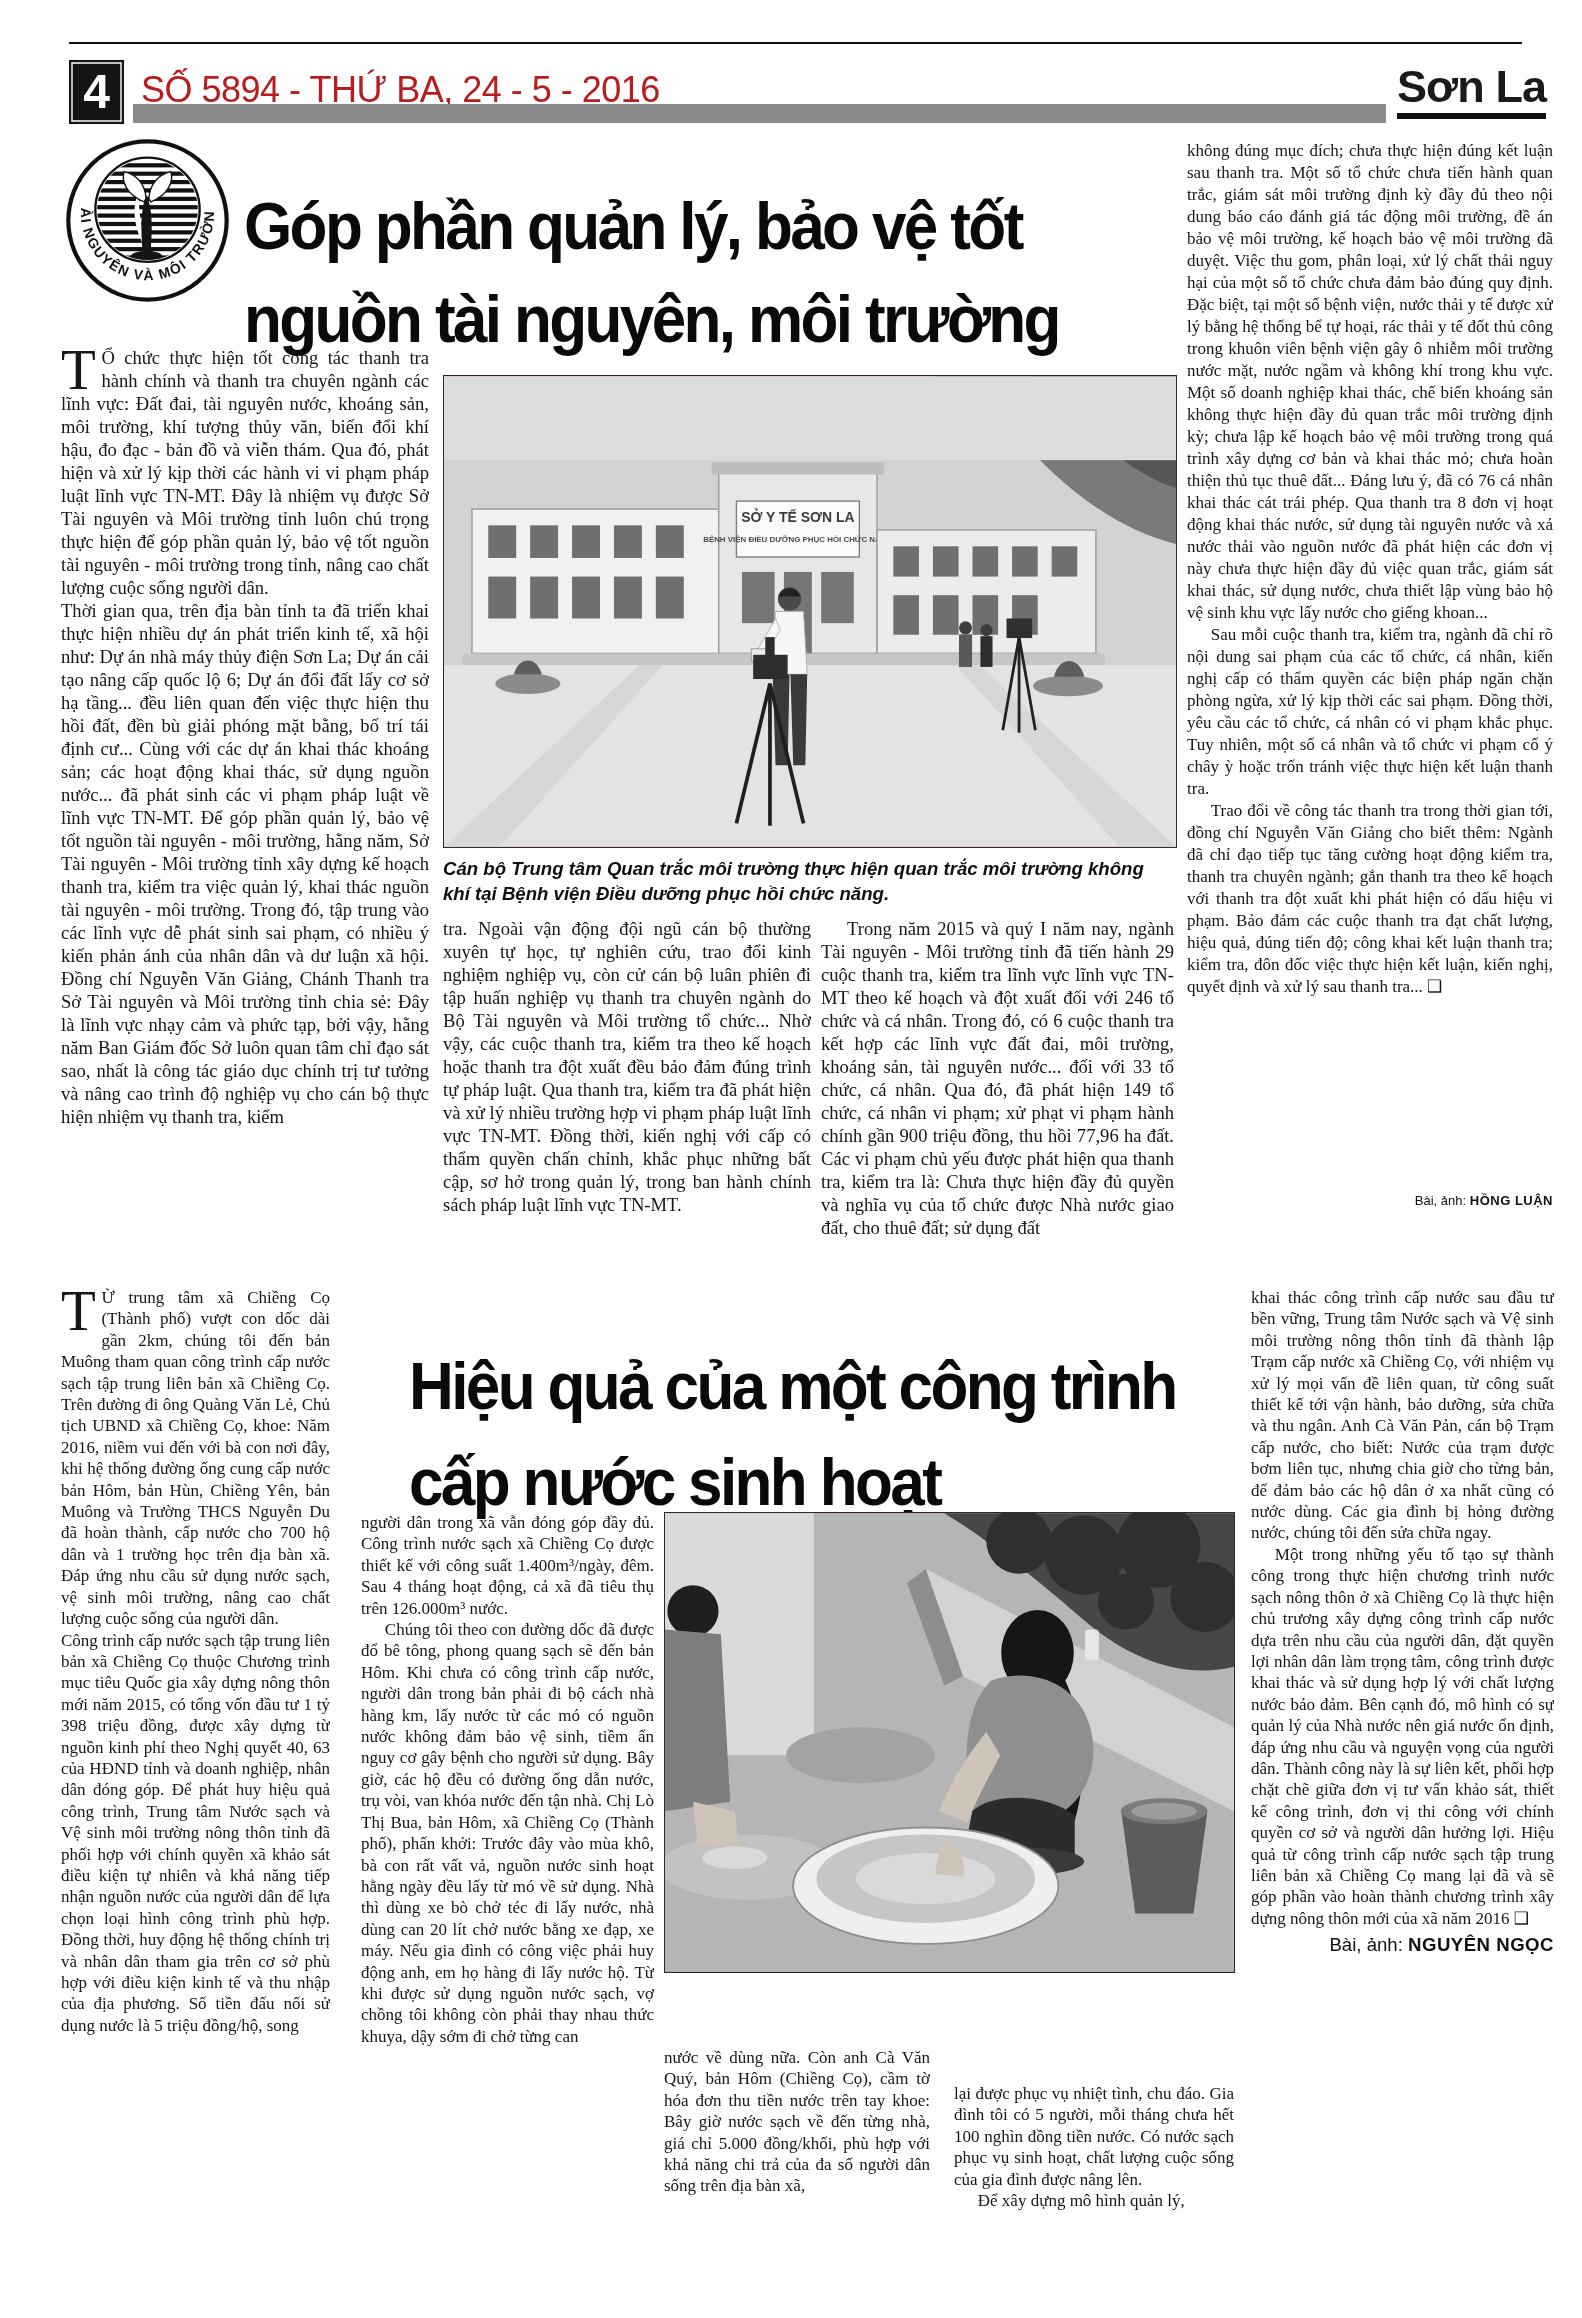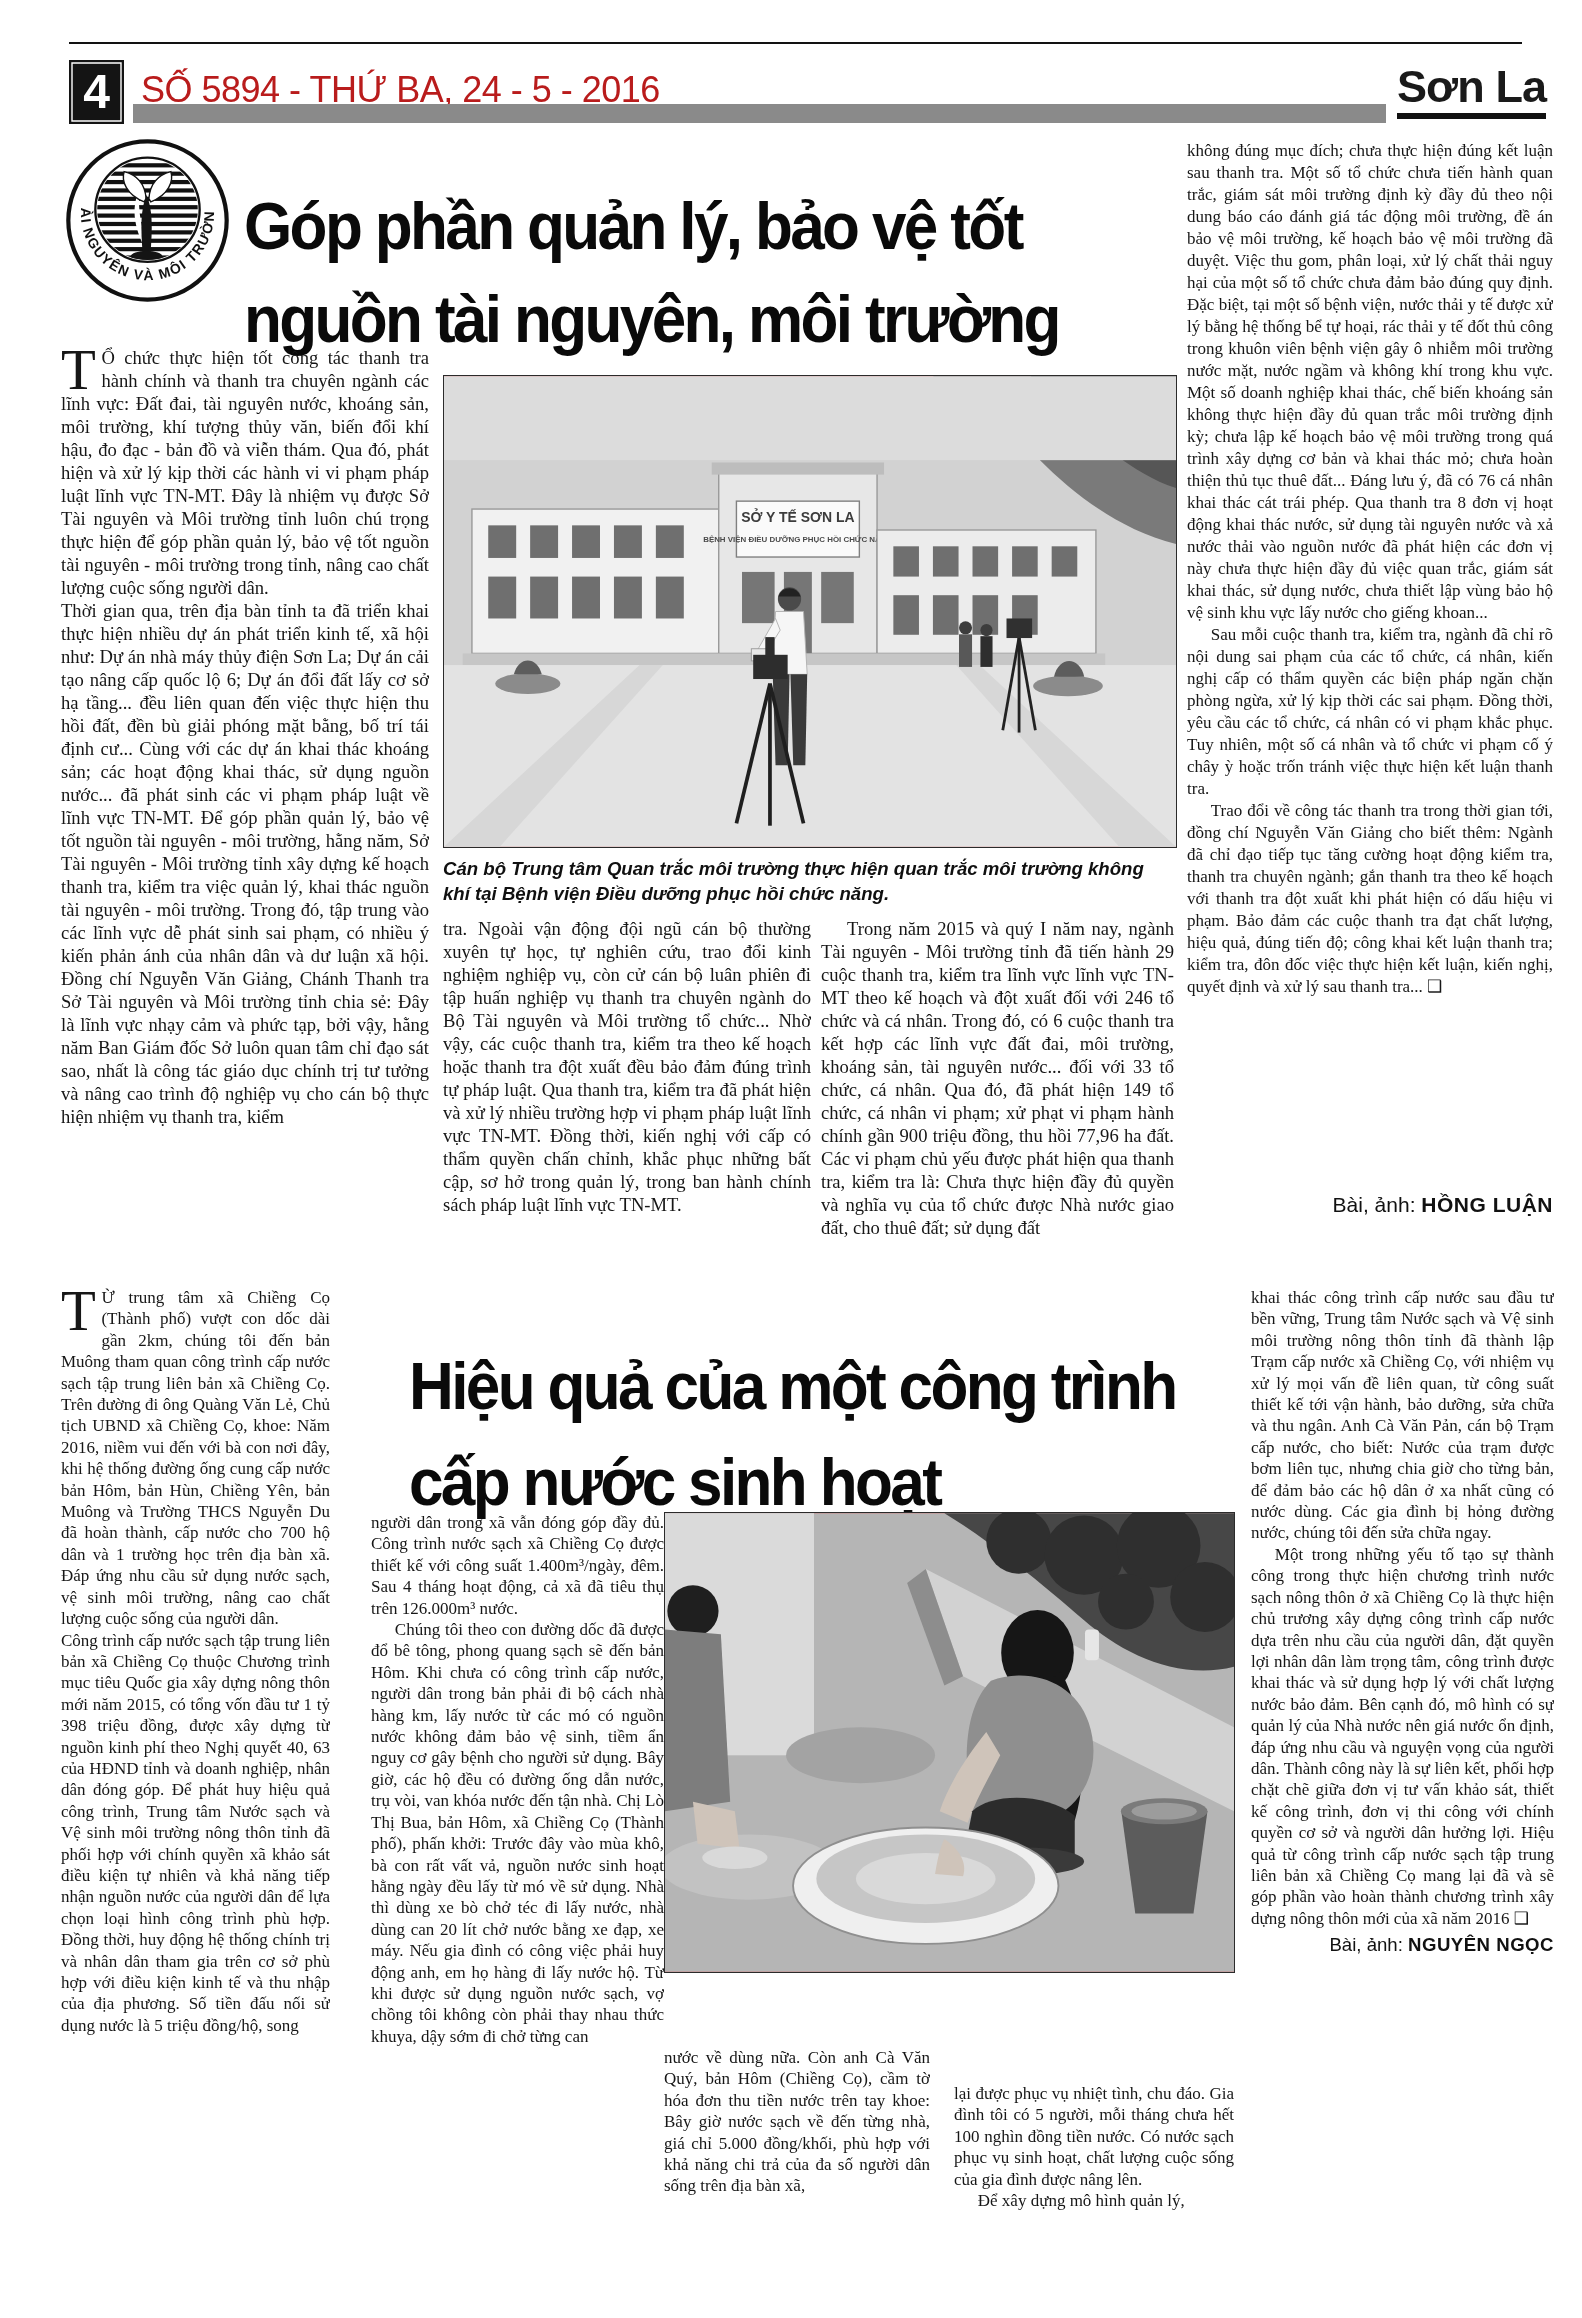--- a/index.html
+++ b/index.html
@@ -29,21 +29,21 @@
   .a2col{font-size:17px;line-height:21.4px;}
   .lead p:first-child{text-indent:0;}
   .dropcap{float:left;font-size:57px;line-height:44px;padding:1.9px 5.6px 0 0;font-weight:400;}
   
   .photo{position:absolute;border:1.4px solid #2b2b2b;background:#ef4444;}
   .photo svg{display:block;}
   .caption{position:absolute;font-family:"Liberation Sans",sans-serif;font-style:italic;font-weight:700;
            font-size:18.6px;line-height:25px;color:#101010;text-align:left;}
   .cap2{font-size:17.7px;line-height:24px;}
   
-  .byline{position:absolute;text-align:right;font-family:"Liberation Sans",sans-serif;font-size:21px;color:#111;}
+  .byline{position:absolute;text-align:right;font-family:"Liberation Sans",sans-serif;font-size:13px;color:#111;}
   .byline .author{font-weight:700;letter-spacing:0.5px;}
   .byline-flow{text-align:right;font-family:"Liberation Sans",sans-serif;font-size:18.6px;color:#111;margin-top:4.7px;}
   .byline-flow .author{font-weight:700;letter-spacing:0.5px;}
   
   .logo{position:absolute;left:66px;top:139px;width:163px;height:163px;}
 </style>
 </head>
 <body>
 
 <div class="page">
@@ -212,21 +212,21 @@
     <div>cấp nước sinh hoạt</div>
   </h1>
 
   <div class="col a2col lead" style="left:61px;top:1287px;width:269px;height:1011px;">
     <p><span class="dropcap">T</span><span>Ừ trung tâm xã Chiềng Cọ (Thành phố) vượt con dốc dài gần 2km, chúng tôi đến bản Muông tham quan công trình cấp nước sạch tập trung liên bản xã Chiềng Cọ. Trên đường đi ông Quàng Văn Lẻ, Chủ tịch UBND xã Chiềng Cọ, khoe: Năm 2016, niềm vui đến với bà con nơi đây, khi hệ thống đường ống cung cấp nước bản Hôm, bản Hùn, Chiềng Yên, bản Muông và Trường THCS Nguyễn Du đã hoàn thành, cấp nước cho 700 hộ dân và 1 trường học trên địa bàn xã. Đáp ứng nhu cầu sử dụng nước sạch, vệ sinh môi trường, nâng cao chất lượng cuộc sống của người dân.</span></p>
     <div>
         <p>Công trình cấp nước sạch tập trung liên bản xã Chiềng Cọ thuộc Chương trình mục tiêu Quốc gia xây dựng nông thôn mới năm 2015, có tổng vốn đầu tư 1 tỷ 398 triệu đồng, được xây dựng từ nguồn kinh phí theo Nghị quyết 40, 63 của HĐND tỉnh và doanh nghiệp, nhân dân đóng góp. Để phát huy hiệu quả công trình, Trung tâm Nước sạch và Vệ sinh môi trường nông thôn tỉnh đã phối hợp với chính quyền xã khảo sát điều kiện tự nhiên và khả năng tiếp nhận nguồn nước của người dân để lựa chọn loại hình công trình phù hợp. Đồng thời, huy động hệ thống chính trị và nhân dân tham gia trên cơ sở phù hợp với điều kiện kinh tế và thu nhập của địa phương. Số tiền đấu nối sử dụng nước là 5 triệu đồng/hộ, song</p>
       </div>
   </div>
 
-  <div class="col a2col cont" style="left:371px;top:1512px;width:293px;height:792px;">
+  <div class="col a2col cont" style="left:361px;top:1512px;width:293px;height:792px;">
       <p>người dân trong xã vẫn đóng góp đầy đủ. Công trình nước sạch xã Chiềng Cọ được thiết kế với công suất 1.400m³/ngày, đêm. Sau 4 tháng hoạt động, cả xã đã tiêu thụ trên 126.000m³ nước.</p>
       <p>Chúng tôi theo con đường dốc đã được đổ bê tông, phong quang sạch sẽ đến bản Hôm. Khi chưa có công trình cấp nước, người dân trong bản phải đi bộ cách nhà hàng km, lấy nước từ các mó có nguồn nước không đảm bảo vệ sinh, tiềm ẩn nguy cơ gây bệnh cho người sử dụng. Bây giờ, các hộ đều có đường ống dẫn nước, trụ vòi, van khóa nước đến tận nhà. Chị Lò Thị Bua, bản Hôm, xã Chiềng Cọ (Thành phố), phấn khởi: Trước đây vào mùa khô, bà con rất vất vả, nguồn nước sinh hoạt hằng ngày đều lấy từ mó về sử dụng. Nhà thì dùng xe bò chở téc đi lấy nước, nhà dùng can 20 lít chở nước bằng xe đạp, xe máy. Nếu gia đình có công việc phải huy động anh, em họ hàng đi lấy nước hộ. Từ khi được sử dụng nguồn nước sạch, vợ chồng tôi không còn phải thay nhau thức khuya, dậy sớm đi chở từng can</p>
     </div>
 
   <div class="photo" style="left:664px;top:1512px;width:569px;height:459px;">
     <svg viewBox="0 0 1222 985" width="569" height="459">
       <rect x="0" y="0" width="1222" height="985" fill="#b5b5b5"></rect>
       <rect x="0" y="0" width="320" height="520" fill="#dadada"></rect>
       <path d="M600,0 L1222,0 L1222,330 C1100,360 980,300 900,230 C820,160 700,60 600,0 Z" fill="#474747"></path>
       <g fill="#2f2f2f">

